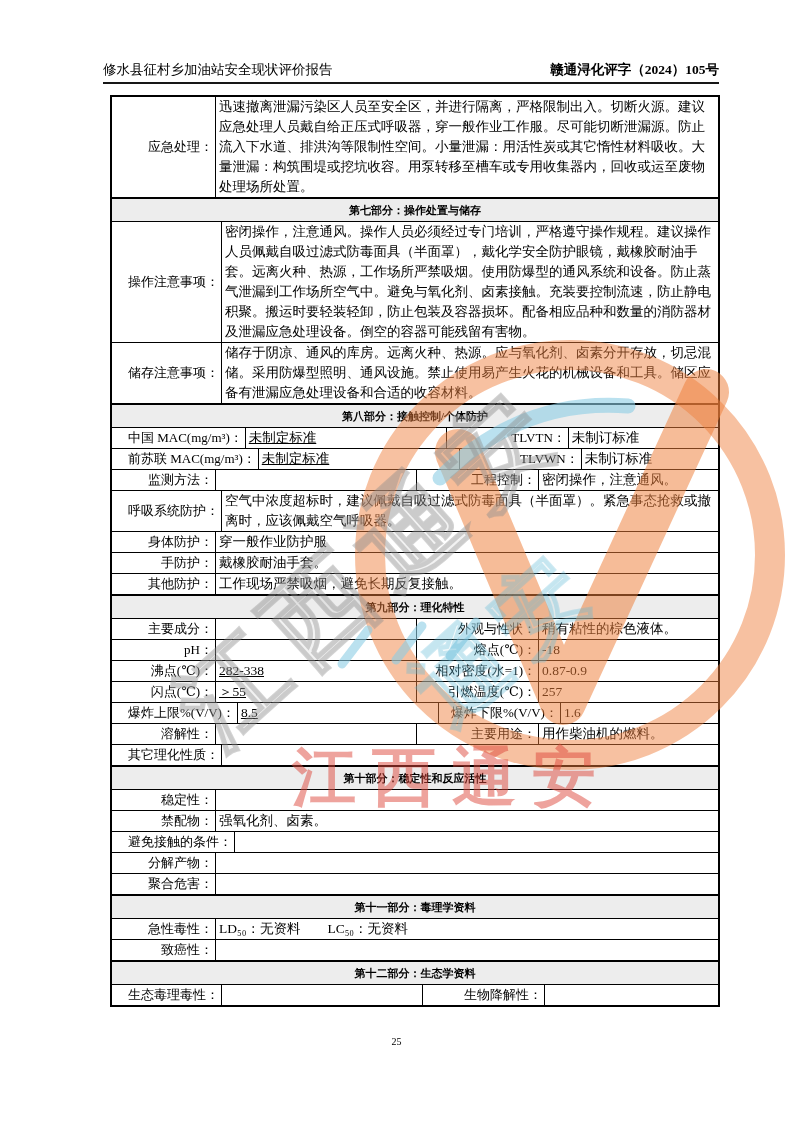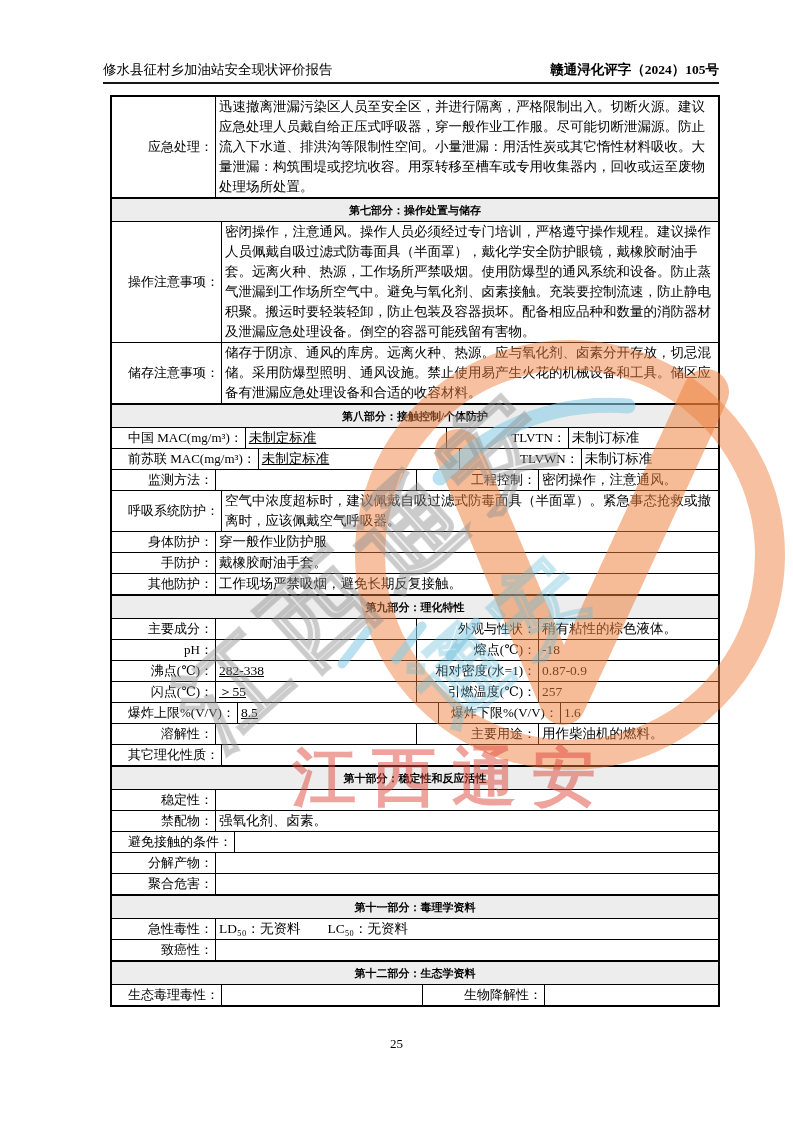--- a/index.html
+++ b/index.html
@@ -19,21 +19,21 @@
   .cl{flex:0 0 104px;border-right:1px solid #000;display:flex;align-items:center;
       justify-content:flex-end;padding:0 2px 0 16px;box-sizing:border-box;text-align:right;}
   .cl span{font-size:13px;white-space:nowrap;}
   .cv{flex:1 1 auto;min-width:0;padding:0 3px;display:flex;box-sizing:border-box;}
   .cv span{display:block;}
   .cv.c2{flex:0 0 201px;border-right:1px solid #000;text-decoration:underline;}
   .cl2{flex:0 0 122px;border-right:1px solid #000;display:flex;align-items:center;
        justify-content:flex-end;padding:0 2px;box-sizing:border-box;text-align:right;}
   .cl2 span{font-size:13px;white-space:nowrap;}
   
-  .pgnum{position:absolute;left:0;right:0;top:1036px;text-align:center;font-size:13px;}
+  .pgnum{position:absolute;left:0;right:0;top:1036px;text-align:center;font-size:10px;}
   
   .wm{position:absolute;inset:0;z-index:3;pointer-events:none;}
   .wm-red{position:absolute;left:292px;top:734px;font-family:"Liberation Sans","DejaVu Sans",sans-serif;
           font-weight:bold;font-size:64px;letter-spacing:16px;color:rgba(222,72,60,0.5);white-space:nowrap;}
   .wm-outline{position:absolute;left:195px;top:655px;font-family:"Liberation Sans","DejaVu Sans",sans-serif;
           font-weight:bold;font-size:104px;letter-spacing:14px;white-space:nowrap;
           color:rgba(160,160,160,0.14);-webkit-text-stroke:2px rgba(140,140,140,0.38);
           transform:rotate(-42deg);transform-origin:0 50%;}
   .wm-outline2{position:absolute;left:430px;top:645px;font-family:"Liberation Sans","DejaVu Sans",sans-serif;
           font-weight:bold;font-size:90px;letter-spacing:12px;white-space:nowrap;

